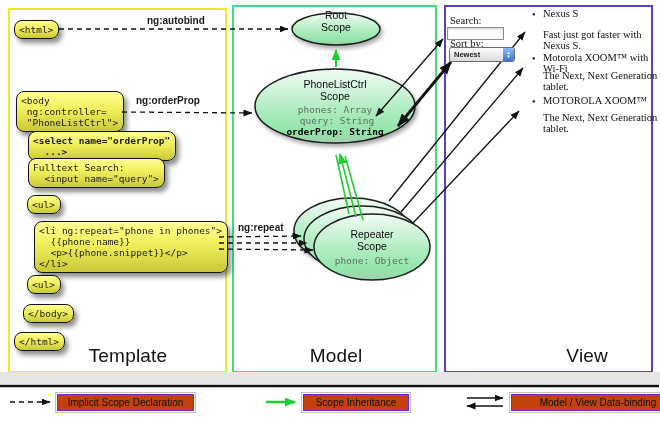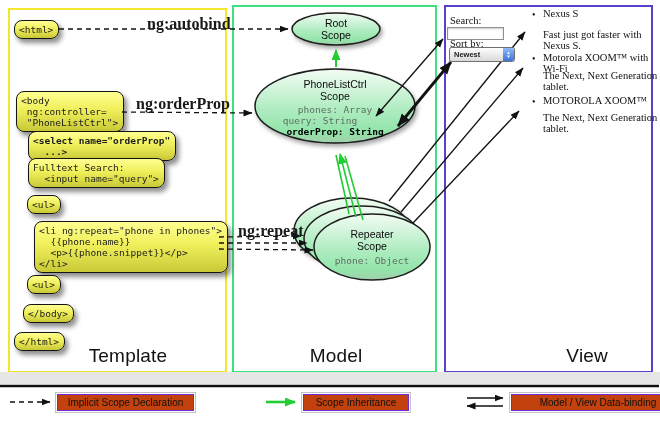--- a/index.html
+++ b/index.html
@@ -10,21 +10,21 @@
   .sec-model{left:232px;top:5px;width:201px;height:364px;border:2px solid #3fe081;}
   .sec-view{left:444px;top:5px;width:205px;height:364px;border:2px solid #5940cc;}
   .section-label{position:absolute;font-size:19px;color:#111;text-align:center;letter-spacing:.2px;}
   
   .codebox{position:absolute;font-family:"DejaVu Sans Mono",monospace;font-size:9.5px;line-height:11px;color:#1c1c1c;
     background:linear-gradient(180deg,#ffff92 0%,#f0ef5b 45%,#c9c938 100%);
     border:1.4px solid #141414;border-radius:8px;padding:3px 5px 3px 4px;
     box-shadow:3px 4px 5px rgba(0,0,0,0.45);white-space:pre;z-index:4;}
   .codebox.bold{font-weight:bold;}
   
-  .nglabel{position:absolute;font-family:Liberation Serif, serif;font-weight:bold;font-size:16px;color:#1a1a1a;z-index:6;}
+  .nglabel{position:absolute;font-family:Liberation Sans, sans-serif;font-weight:bold;font-size:10px;color:#1a1a1a;z-index:6;}
   
   .etext{position:absolute;text-align:center;z-index:7;color:#0b0b0b;}
   .etitle{font-size:10.5px;line-height:12px;white-space:pre;}
   .eprop{font-family:"DejaVu Sans Mono",monospace;font-size:9.5px;line-height:11px;color:#5d6e60;}
   .eprop.boldprop{color:#000;font-weight:bold;}
   
   .vserif{font-family:"Liberation Serif",serif;color:#111;}
   .vlabel{position:absolute;font-size:10.5px;}
   .vinput{position:absolute;left:447px;top:27px;width:55px;height:11px;background:#fff;border:1px solid #8f8f8f;box-shadow:inset 0 1px 2px rgba(0,0,0,.2);z-index:6;}
   .vselect{position:absolute;left:449px;top:47px;width:64px;height:13px;border:1px solid #6f6f6f;border-radius:2.5px;
@@ -136,26 +136,26 @@
   &lt;p&gt;{{phone.snippet}}&lt;/p&gt;
 &lt;/li&gt;</div>
 <div class="codebox" style="left:27px;top:275px;">&lt;ul&gt;</div>
 <div class="codebox" style="left:23px;top:304px;">&lt;/body&gt;</div>
 <div class="codebox" style="left:14px;top:332px;">&lt;/html&gt;</div>
 
 <div class="nglabel" style="left:147px;top:15px;">ng:autobind</div>
 <div class="nglabel" style="left:136px;top:95px;">ng:orderProp</div>
 <div class="nglabel" style="left:238px;top:222px;">ng:repeat</div>
 
-<div class="etext etitle" style="left:292px;top:17px;width:88px;">Root
+<div class="etext etitle" style="left:292px;top:9px;width:88px;">Root
 Scope</div>
 <div class="etext etitle" style="left:255px;top:78px;width:160px;">PhoneListCtrl
 Scope</div>
 <div class="etext eprop" style="left:255px;top:104px;width:160px;">phones: Array</div>
-<div class="etext eprop" style="left:240px;top:115px;width:160px;">query: String</div>
+<div class="etext eprop" style="left:257px;top:115px;width:160px;">query: String</div>
 <div class="etext eprop boldprop" style="left:255px;top:126px;width:160px;">orderProp: String</div>
 <div class="etext etitle" style="left:315px;top:228px;width:114px;">Repeater
 Scope</div>
 <div class="etext eprop" style="left:315px;top:255px;width:114px;">phone: Object</div>
 
 <div class="vlabel vserif" style="left:450px;top:15px;">Search:</div>
 <div class="vinput"></div>
 <div class="vlabel vserif" style="left:450px;top:38px;">Sort by:</div>
 <div class="vselect">
   <span class="stext">Newest</span>

